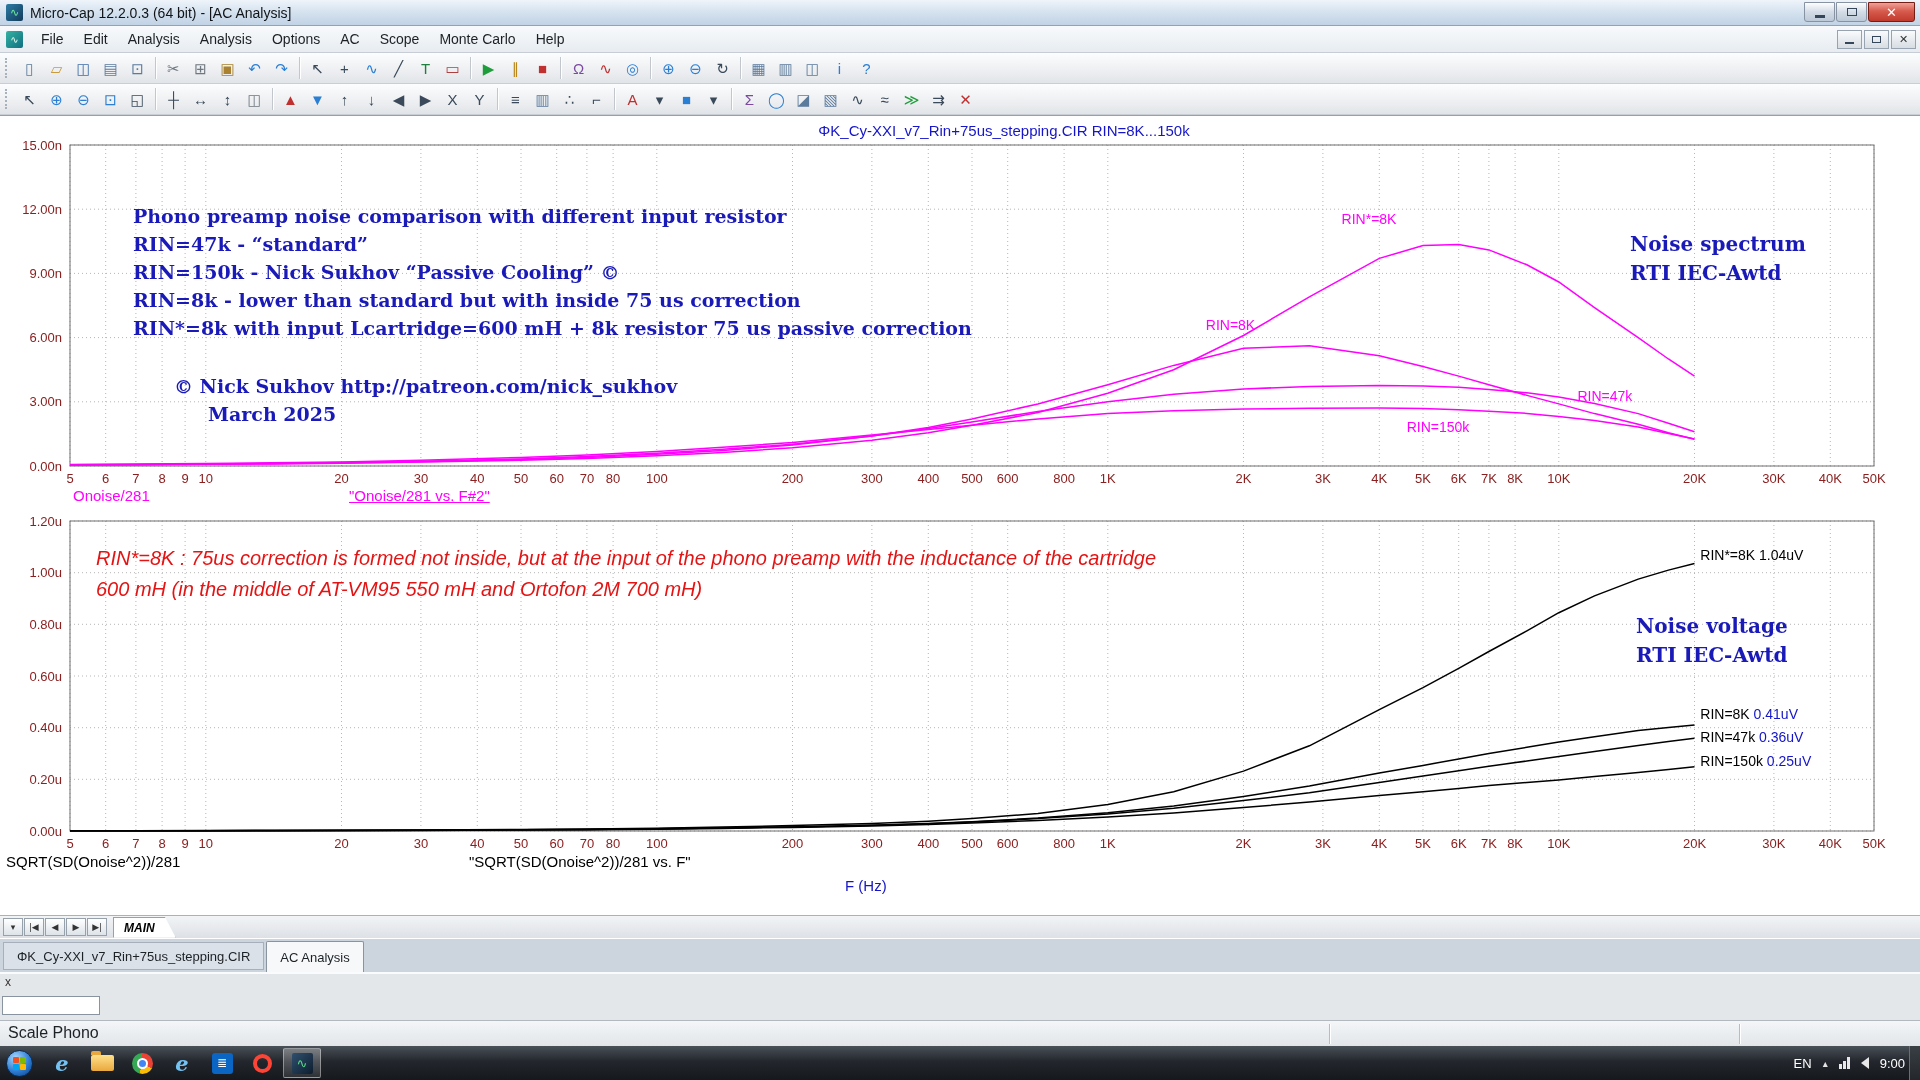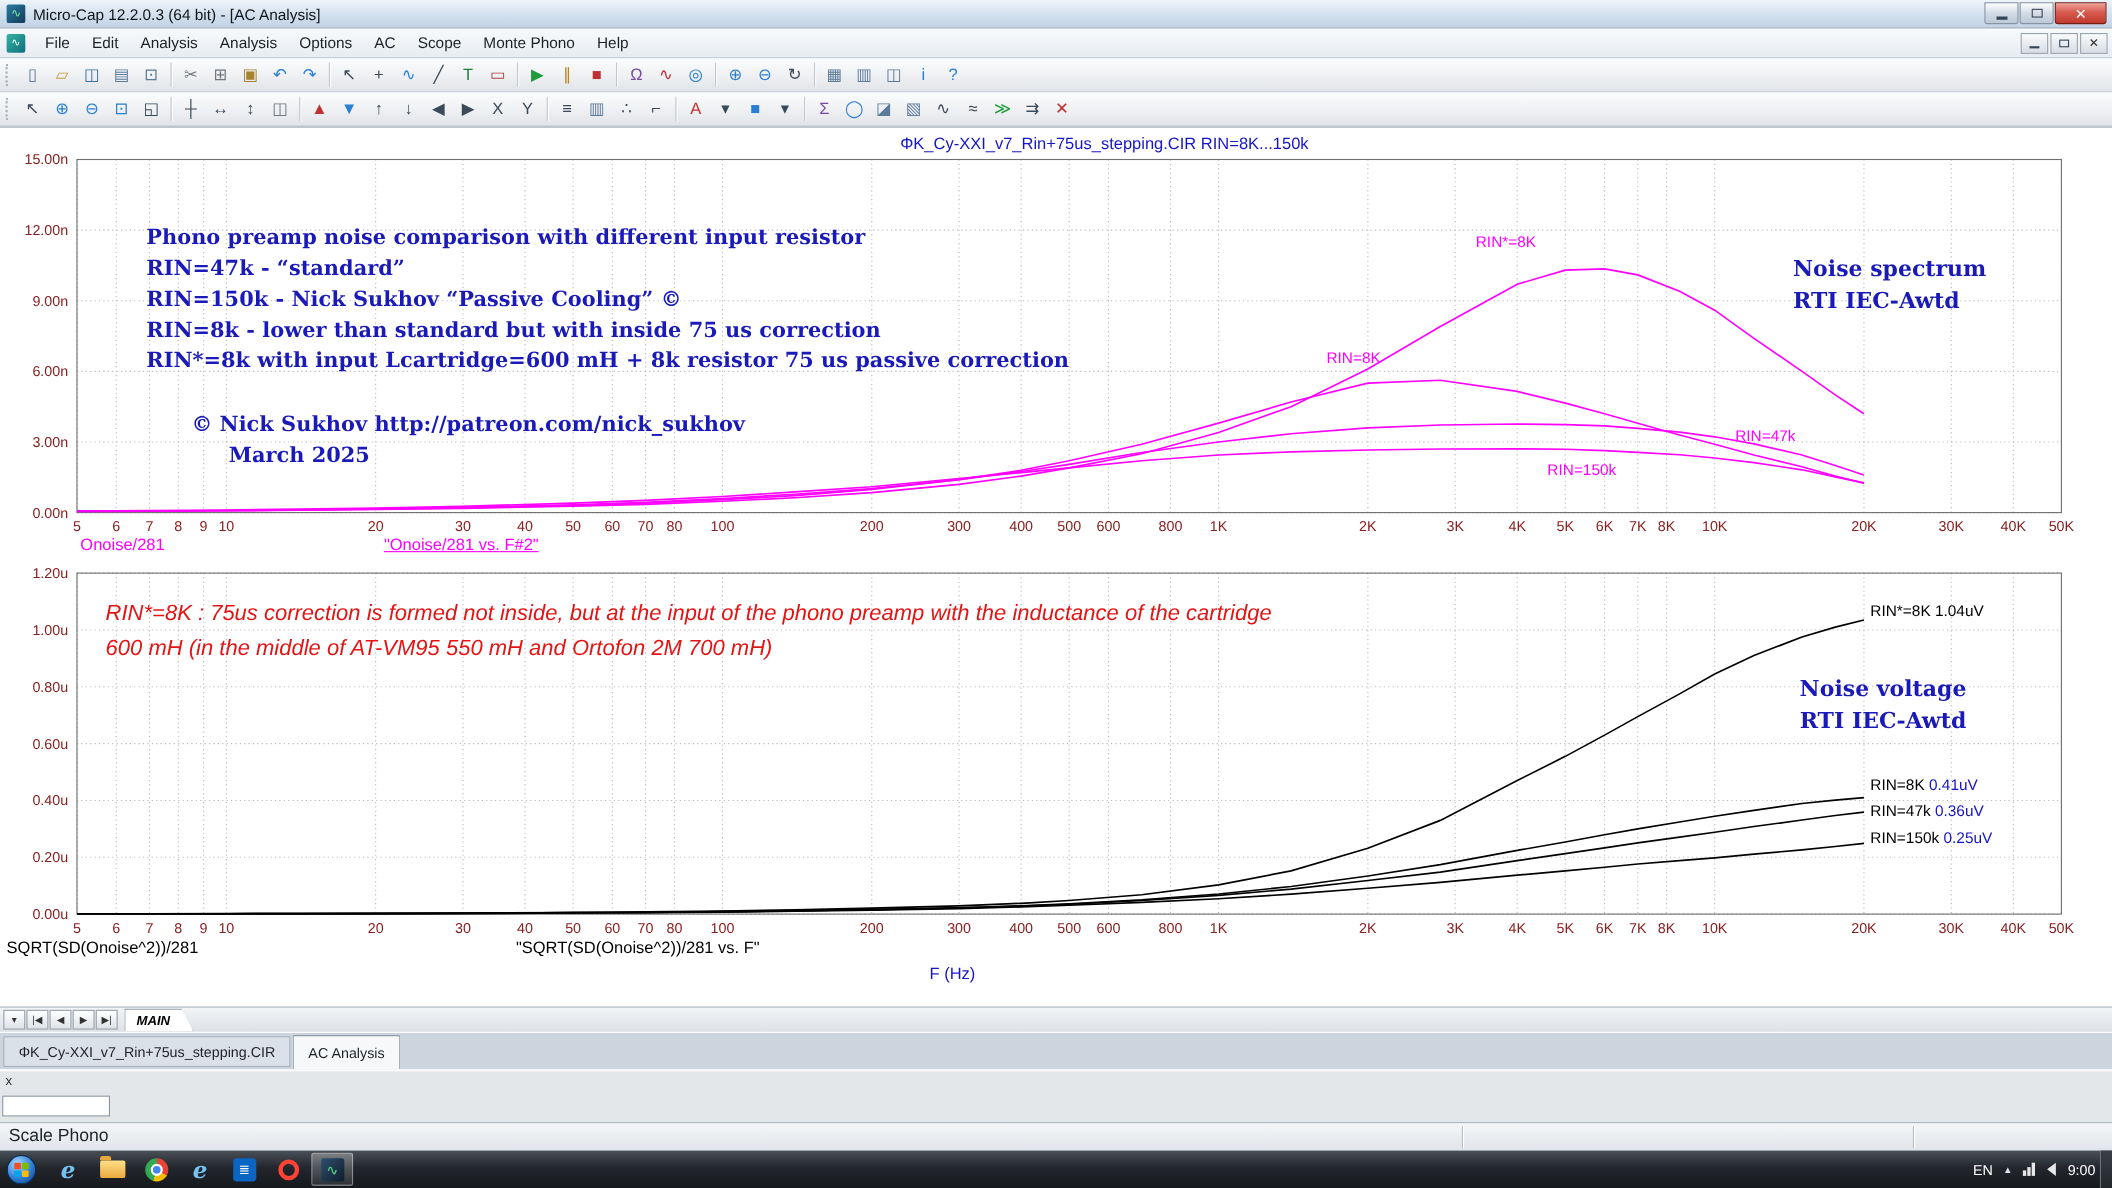--- a/index.html
+++ b/index.html
@@ -147,21 +147,21 @@
 <div class="menubar">
   <span class="mdi-ico">∿</span>
   <span id="menu-items" style="display:flex;">
       <span class="menu-item">File</span>
       <span class="menu-item">Edit</span>
       <span class="menu-item">Analysis</span>
       <span class="menu-item">Analysis</span>
       <span class="menu-item">Options</span>
       <span class="menu-item">AC</span>
       <span class="menu-item">Scope</span>
-      <span class="menu-item">Monte Phono</span>
+      <span class="menu-item">Monte Carlo</span>
       <span class="menu-item">Help</span>
     </span>
   <div class="mdibtns">
     <div class="mbtn">
         <span class="gl-min"></span>
       </div>
     <div class="mbtn">
         <span class="gl-max"></span>
       </div>
     <div class="mbtn">✕</div>

